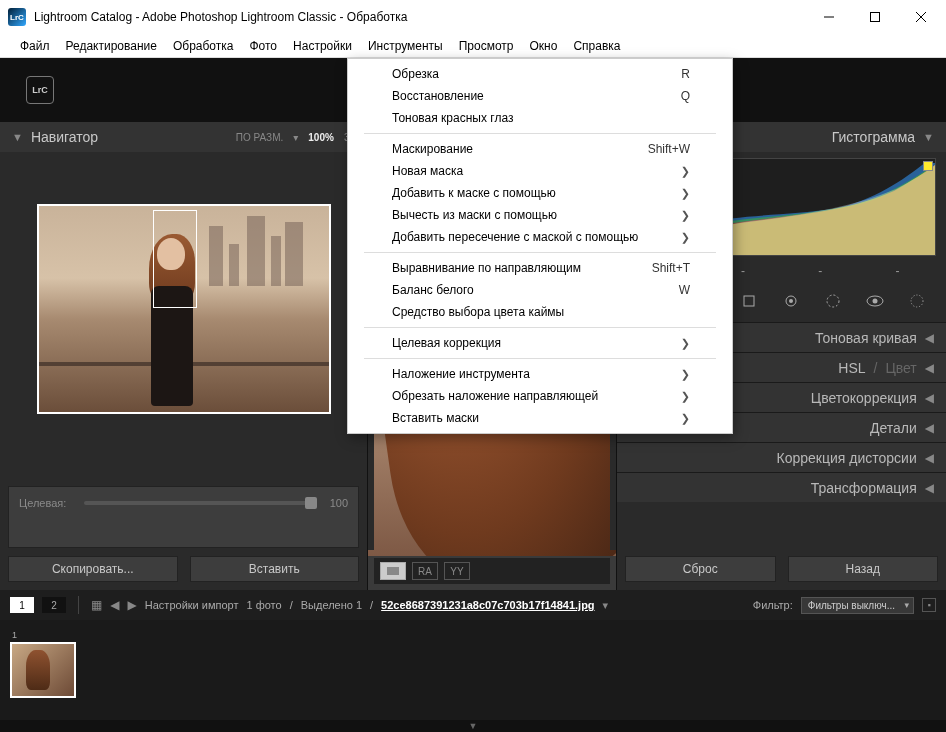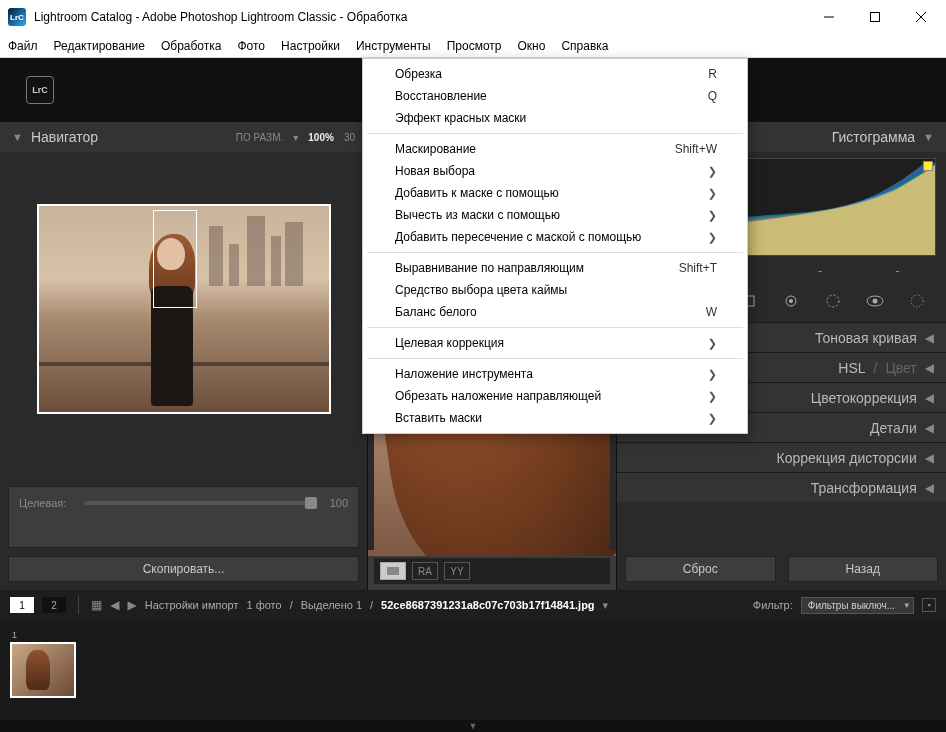--- a/index.html
+++ b/index.html
@@ -6,21 +6,21 @@
 body { width: 946px; height: 732px; background: #fff; overflow: hidden; user-select: none; }
 
 
 .titlebar { height: 34px; display: flex; align-items: center; padding: 0 2px 0 8px; background: #fff; }
 .app-icon { width: 18px; height: 18px; background: linear-gradient(135deg,#001e36,#31a8ff); border-radius: 3px; color: #fff; font-size: 8px; font-weight: bold; display: flex; align-items: center; justify-content: center; margin-right: 8px; }
 .title-text { flex: 1; font-size: 12px; color: #000; }
 .win-controls { display: flex; }
 .win-btn { width: 46px; height: 34px; display: flex; align-items: center; justify-content: center; font-size: 13px; color: #000; }
 
 
-.menubar { height: 24px; display: flex; align-items: center; padding: 0 0; background: #fff; border-bottom: 1px solid #ddd; }
+.menubar { height: 24px; display: flex; align-items: center; padding: 0 12px; background: #fff; border-bottom: 1px solid #ddd; }
 .menu-item { padding: 3px 8px; font-size: 12px; color: #000; cursor: default; }
 
 
 .app-body { position: relative; height: calc(732px - 34px - 24px); background: #1a1a1a; }
 
 
 .module-bar { height: 64px; background: #111; display: flex; align-items: center; padding: 0 26px; }
 .lrc-badge { width: 28px; height: 28px; border: 1px solid #777; border-radius: 4px; color: #ccc; font-size: 9px; font-weight: bold; display: flex; align-items: center; justify-content: center; margin-right: 10px; }
 .branding { line-height: 1.1; }
 .brand-top { font-size: 10px; color: #9a9a9a; }
@@ -86,34 +86,34 @@
 .accordion { display: flex; align-items: center; justify-content: flex-end; height: 30px; padding: 0 12px; background: #333; border-top: 1px solid #1a1a1a; color: #b8b8b8; font-size: 14px; gap: 8px; }
 .accordion .dim { color: #666; }
 .acc-caret { color: #888; font-size: 12px; }
 
 
 .filmstrip-hdr { height: 30px; background: #1e1e1e; display: flex; align-items: center; padding: 0 10px; font-size: 11px; color: #aaa; gap: 8px; }
 .fs-badge { width: 24px; height: 16px; background: #111; display: flex; align-items: center; justify-content: center; font-size: 10px; }
 .fs-badge.active { background: #fff; color: #000; }
 .fs-sep { width: 1px; height: 18px; background: #444; margin: 0 4px; }
 .fs-icon { color: #888; font-size: 12px; }
-.fs-filename { color: #fff; font-weight: 600; }
+.fs-filename { color: #fff; font-weight: 600; text-decoration: underline; }
 .fs-spacer { flex: 1; }
 .fs-dd { background: #383838; border: 1px solid #555; padding: 2px 18px 2px 6px; font-size: 10px; color: #ccc; position: relative; }
 .fs-dd::after { content: "▾"; position: absolute; right: 4px; top: 2px; color: #aaa; font-size: 9px; }
 
 .filmstrip { height: 100px; background: #1a1a1a; display: flex; align-items: center; padding: 0 10px; gap: 8px; }
 .thumb { width: 66px; height: 56px; background: linear-gradient(135deg,#c8a884,#6d4a36); border: 2px solid #fff; position: relative; }
 .thumb::before { content: "1"; position: absolute; top: -14px; left: 0; font-size: 9px; color: #aaa; }
 .thumb-inner-hair { position: absolute; left: 14px; top: 6px; width: 24px; height: 40px; background: linear-gradient(#8f5230,#4e2b16); border-radius: 40% 40% 20% 20%; }
 
 .bottom-caret { height: 12px; background: #111; display: flex; align-items: center; justify-content: center; color: #666; font-size: 9px; }
 
 
-.dropdown { position: absolute; left: 362px; top: 0; width: 386px; background: #fff; border: 1px solid #ccc; box-shadow: 2px 4px 12px rgba(0,0,0,0.35); padding: 4px 4px; z-index: 100; }
+.dropdown { position: absolute; left: 347px; top: 0; width: 386px; background: #fff; border: 1px solid #ccc; box-shadow: 2px 4px 12px rgba(0,0,0,0.35); padding: 4px 16px; z-index: 100; }
 .dd-item { display: flex; align-items: center; height: 22px; padding: 0 26px 0 28px; font-size: 12px; color: #000; position: relative; }
 .dd-shortcut { margin-left: auto; color: #333; }
 .dd-arrow { margin-left: auto; color: #555; font-size: 11px; }
 .dd-sep { height: 1px; background: #ddd; margin: 4px 0; }
 </style>
 </head>
 <body>
 
 <div class="titlebar">
   <div class="app-icon">LrC</div>
@@ -190,20 +190,21 @@
         <div class="preset-row">
           <span>Целевая:</span>
           <div class="preset-slider">
             <div class="knob"></div>
           </div>
           <span>100</span>
         </div>
       </div>
       <div class="btn-row">
         <div class="big-btn">Скопировать...</div>
+        <div class="big-btn">Вставить</div>
       </div>
     </div>
 
     <div class="center-panel">
       <div class="center-img">
         <div class="center-hair"></div>
       </div>
       <div style="position:absolute;left:0;top:14px;bottom:40px;width:6px;background:#2a2a2a"></div>
       <div style="position:absolute;right:0;top:14px;bottom:40px;width:6px;background:#2a2a2a"></div>
       <div class="toolbar-bottom">
@@ -347,55 +348,55 @@
   <div class="dropdown">
     <div class="dd-item">
         <span>Обрезка</span>
         <span class="dd-shortcut">R</span>
       </div>
     <div class="dd-item">
         <span>Восстановление</span>
         <span class="dd-shortcut">Q</span>
       </div>
     <div class="dd-item">
-        <span>Эффект красных маски</span>
+        <span>Тоновая красных глаз</span>
       </div>
     <div class="dd-sep"></div>
     <div class="dd-item">
         <span>Маскирование</span>
         <span class="dd-shortcut">Shift+W</span>
       </div>
     <div class="dd-item">
-        <span>Новая выбора</span>
+        <span>Новая маска</span>
         <span class="dd-arrow">❯</span>
       </div>
     <div class="dd-item">
         <span>Добавить к маске с помощью</span>
         <span class="dd-arrow">❯</span>
       </div>
     <div class="dd-item">
         <span>Вычесть из маски с помощью</span>
         <span class="dd-arrow">❯</span>
       </div>
     <div class="dd-item">
         <span>Добавить пересечение с маской с помощью</span>
         <span class="dd-arrow">❯</span>
       </div>
     <div class="dd-sep"></div>
     <div class="dd-item">
         <span>Выравнивание по направляющим</span>
         <span class="dd-shortcut">Shift+T</span>
       </div>
     <div class="dd-item">
-        <span>Средство выбора цвета каймы</span>
-      </div>
-    <div class="dd-item">
         <span>Баланс белого</span>
         <span class="dd-shortcut">W</span>
       </div>
+    <div class="dd-item">
+        <span>Средство выбора цвета каймы</span>
+      </div>
     <div class="dd-sep"></div>
     <div class="dd-item">
         <span>Целевая коррекция</span>
         <span class="dd-arrow">❯</span>
       </div>
     <div class="dd-sep"></div>
     <div class="dd-item">
         <span>Наложение инструмента</span>
         <span class="dd-arrow">❯</span>
       </div>

